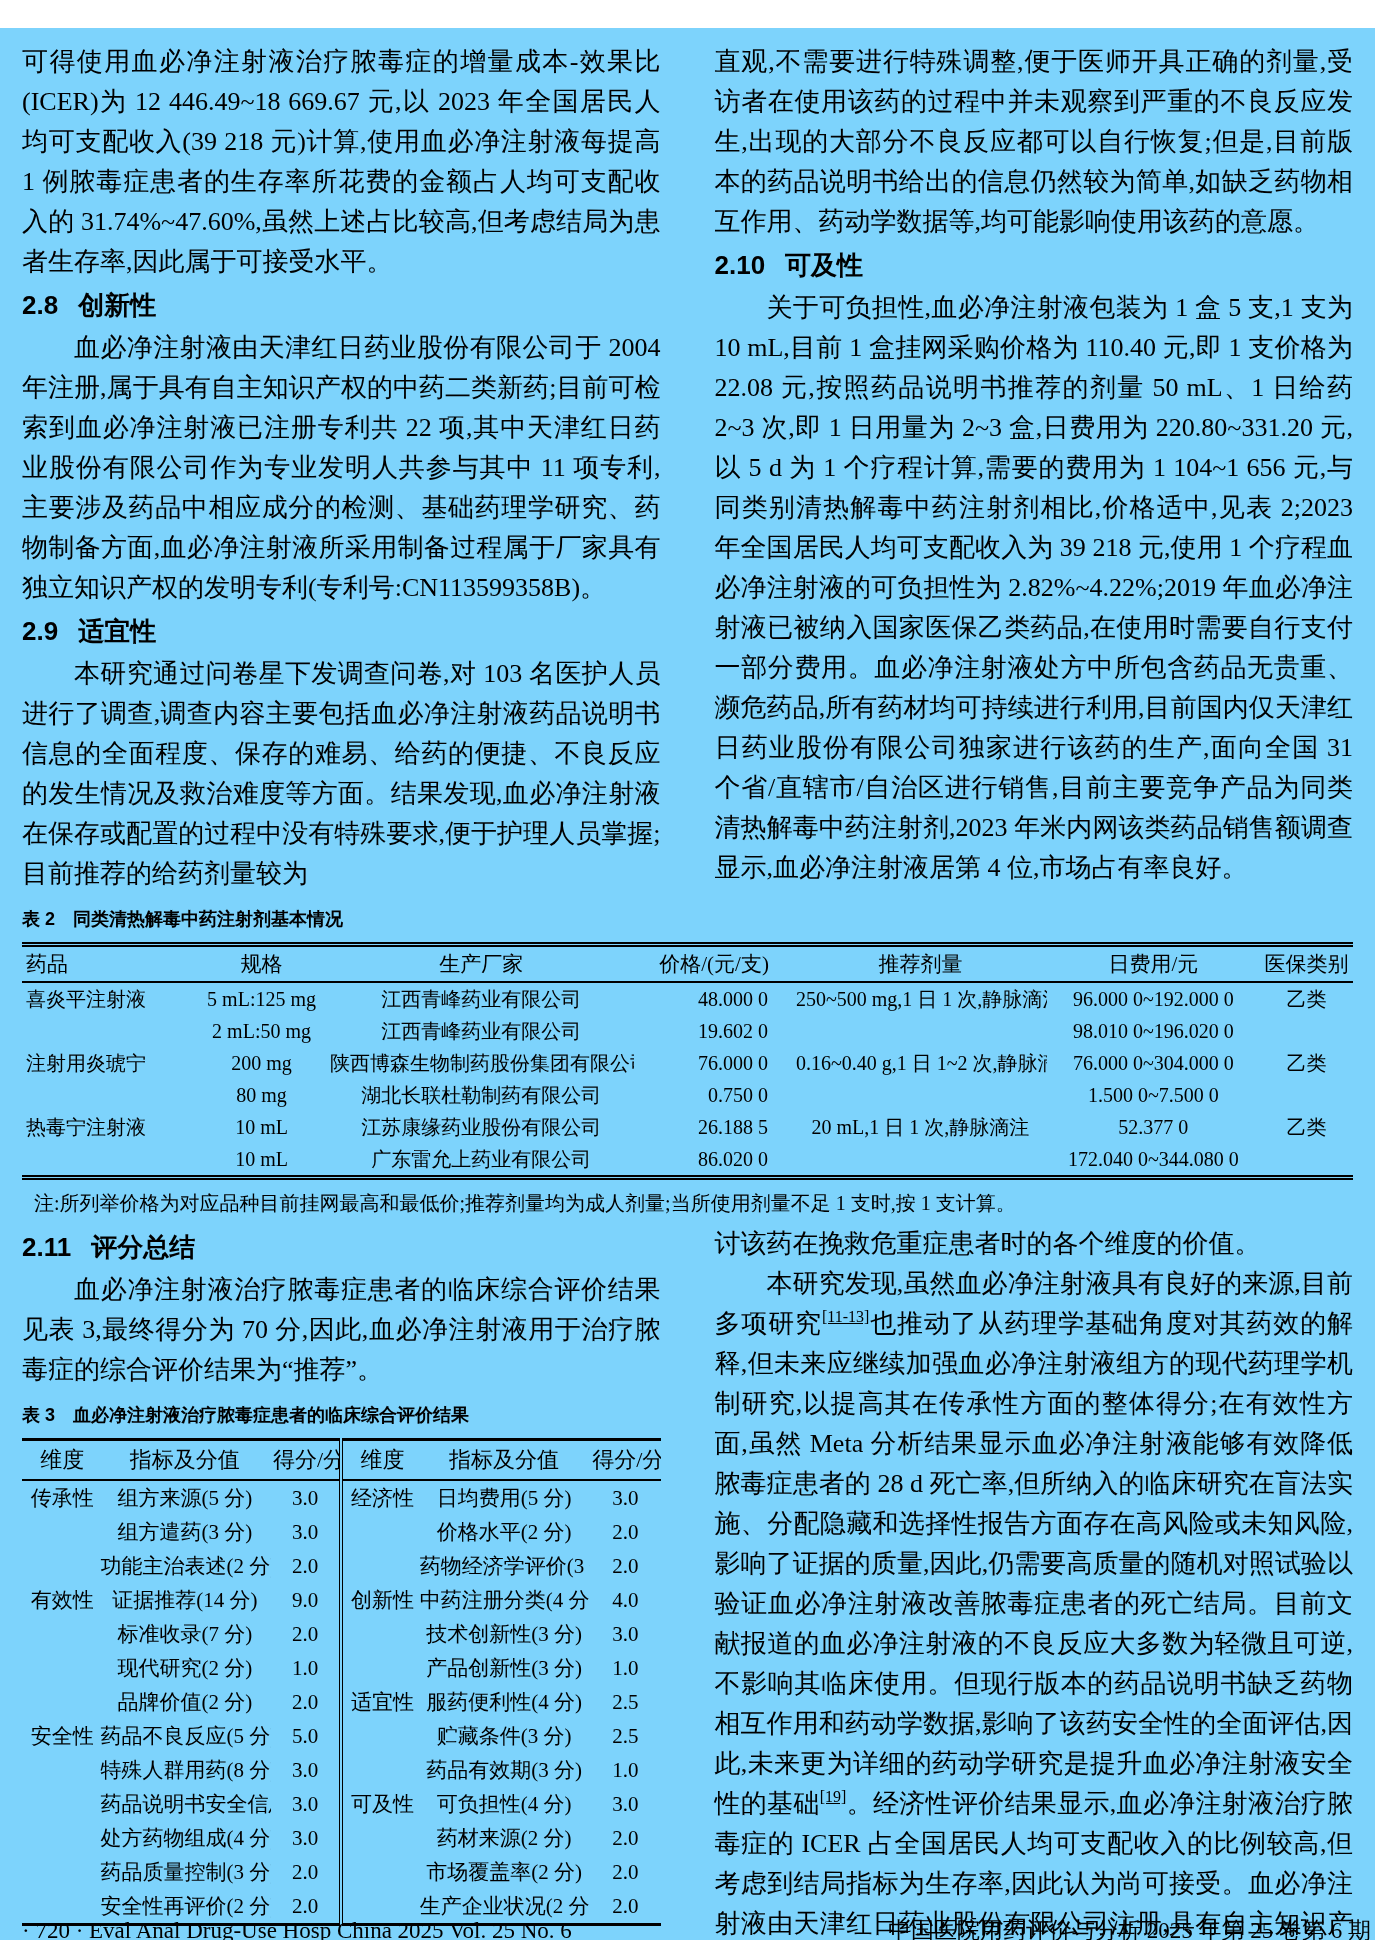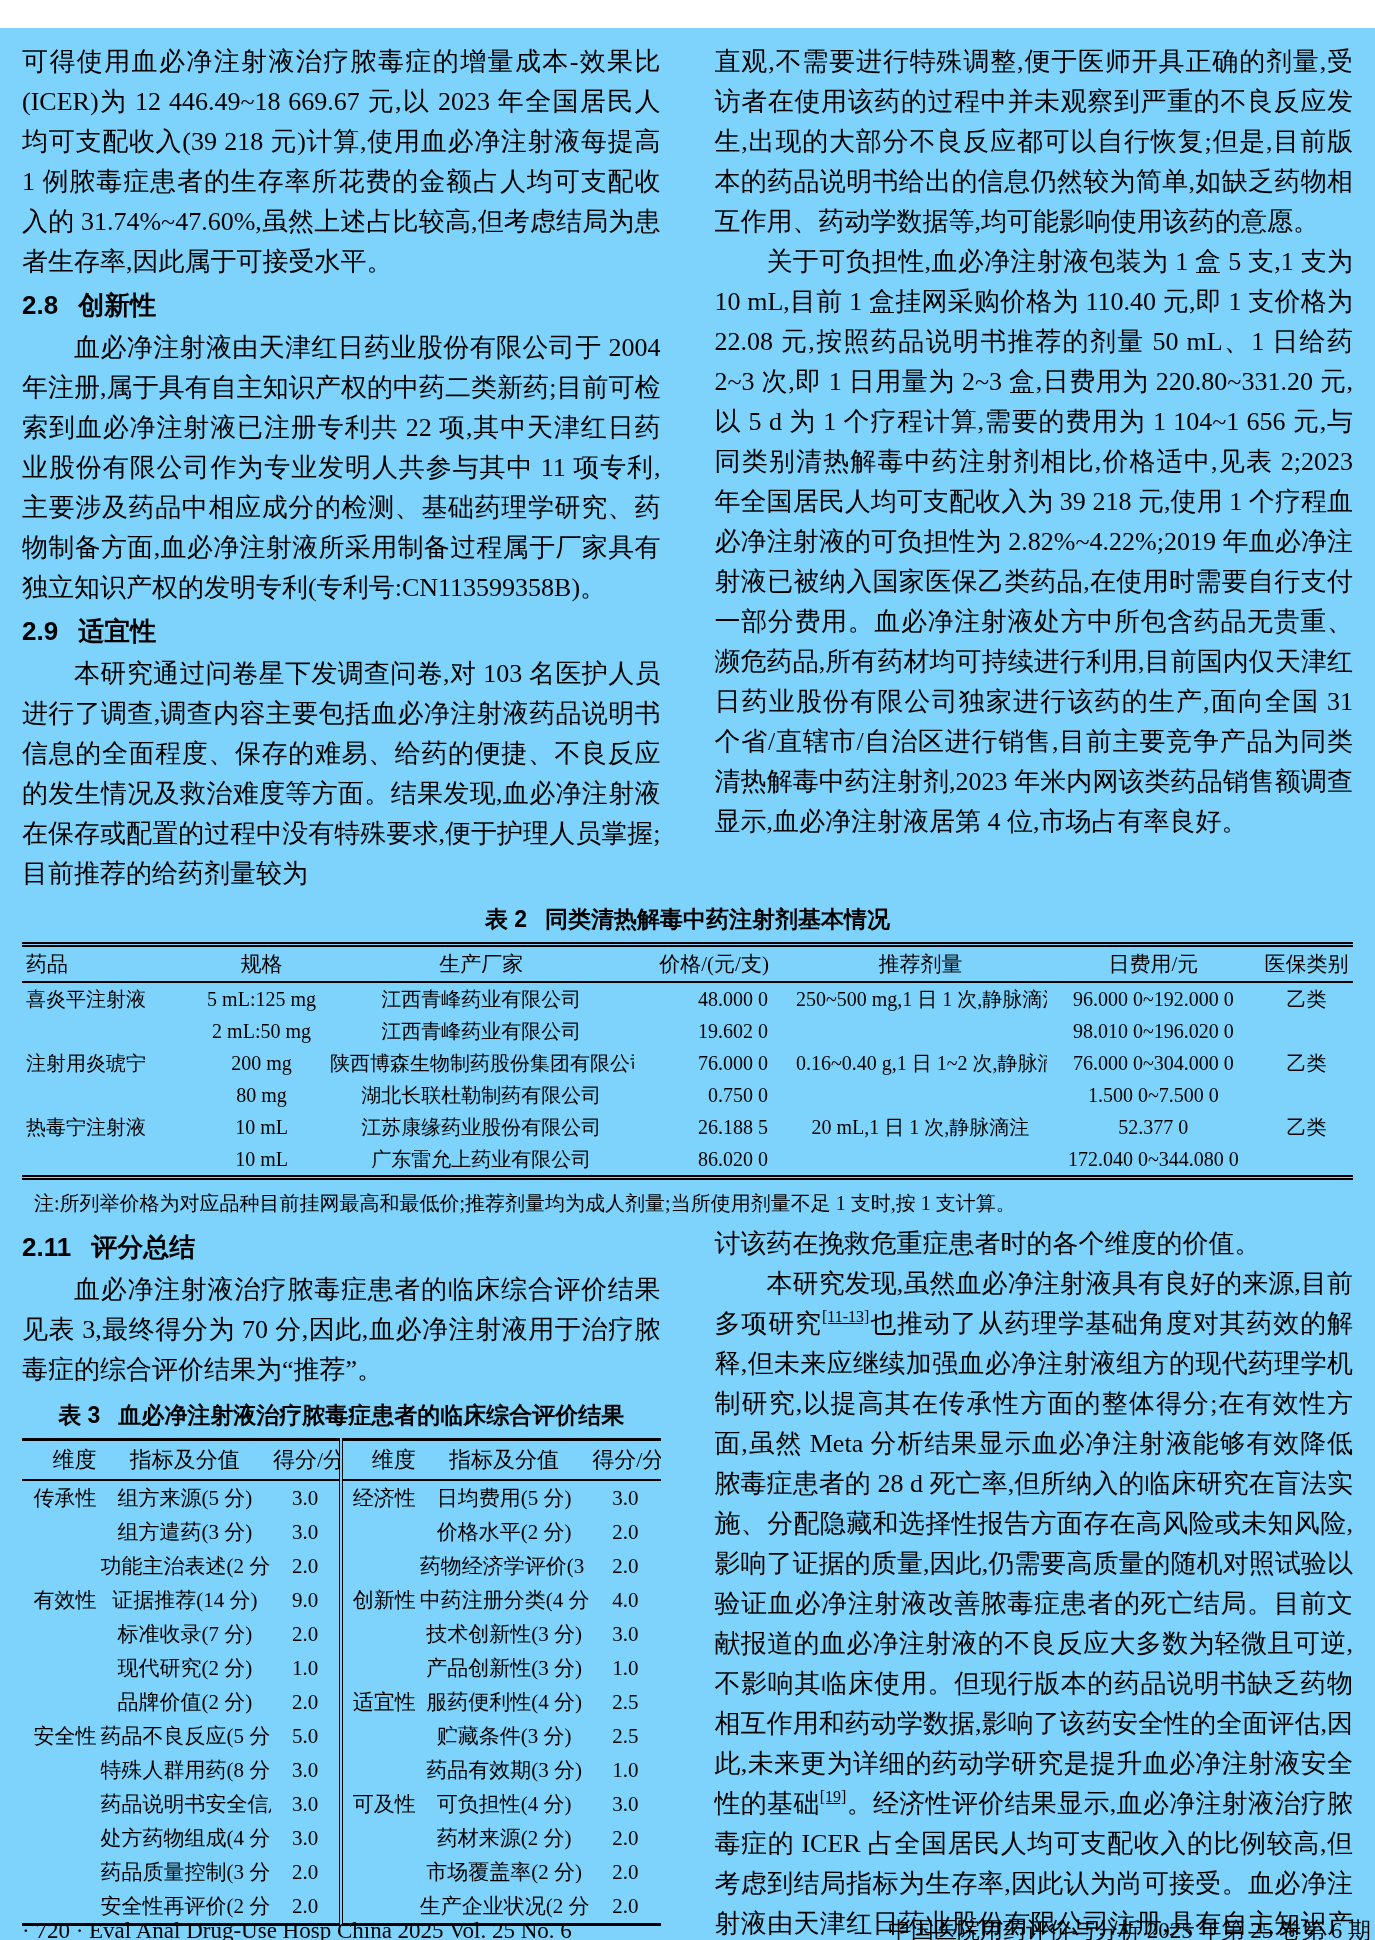--- a/index.html
+++ b/index.html
@@ -30,24 +30,23 @@
     font-family:"Liberation Sans","DejaVu Sans",sans-serif;
     font-weight:bold;
     font-size:26px; line-height:44px;
     margin:1px 0;
   }
   h3.sec .num { margin-right:20px; }
 
   sup.ref { font-size:16px; line-height:0;text-decoration:underline; }
 
   .tbl-title {
-    text-align:center;
     font-family:"Liberation Sans","DejaVu Sans",sans-serif;
     font-weight:bold;
-    font-size:23px; line-height:34px;
+    font-size:18px; line-height:34px;
     margin:8px 0 6px 0;
   }
   .tbl-title .tnum { margin-right:18px; }
 
   table { width:100%; border-collapse:collapse; table-layout:fixed; }
   th, td { overflow:hidden; white-space:nowrap; }
 
   
   .t2 { border-top:5px double #000; border-bottom:5px double #000; font-size:20px; }
   .t2 th {
@@ -67,21 +66,21 @@
   .note { font-size:20px; line-height:30px; margin:8px 0 6px 0; padding-left:12px; }
 
   
   .t3 { border-top:3px solid #000; border-bottom:3px solid #000; font-size:21px; }
   .t3 th {
     font-weight:normal; font-size:22px;
     border-bottom:2px solid #000;
     padding:4px 2px; text-align:center;
   }
   .t3 td { padding:4px 2px; text-align:center; line-height:26px; }
-  .t3 .c0, .t3 .c3 { width:12%; text-align:right; padding-left:6px; }
+  .t3 .c0, .t3 .c3 { width:12%; text-align:center; padding-left:6px; }
   .t3 .c1, .t3 .c4 { width:27%; }
   .t3 .c2, .t3 .c5 { width:11%; }
   .t3 .c3 { border-left:4px double #000; }
   .t3-wrap { margin-bottom:10px; }
 
   .footer {
     position:absolute; left:22px; right:4px; bottom:22px;
     display:flex; justify-content:space-between;
     font-size:23px; line-height:30px;
   }
@@ -95,20 +94,21 @@
   <div class="cols">
     <div class="col">
       <p class="body">可得使用血必净注射液治疗脓毒症的增量成本-效果比(ICER)为 12 446.49~18 669.67 元,以 2023 年全国居民人均可支配收入(39 218 元)计算,使用血必净注射液每提高 1 例脓毒症患者的生存率所花费的金额占人均可支配收入的 31.74%~47.60%,虽然上述占比较高,但考虑结局为患者生存率,因此属于可接受水平。</p>
       <h3 class="sec"><span class="num">2.8</span><span>创新性</span></h3>
       <p class="body indent">血必净注射液由天津红日药业股份有限公司于 2004 年注册,属于具有自主知识产权的中药二类新药;目前可检索到血必净注射液已注册专利共 22 项,其中天津红日药业股份有限公司作为专业发明人共参与其中 11 项专利,主要涉及药品中相应成分的检测、基础药理学研究、药物制备方面,血必净注射液所采用制备过程属于厂家具有独立知识产权的发明专利(专利号:CN113599358B)。</p>
       <h3 class="sec"><span class="num">2.9</span><span>适宜性</span></h3>
       <p class="body indent">本研究通过问卷星下发调查问卷,对 103 名医护人员进行了调查,调查内容主要包括血必净注射液药品说明书信息的全面程度、保存的难易、给药的便捷、不良反应的发生情况及救治难度等方面。结果发现,血必净注射液在保存或配置的过程中没有特殊要求,便于护理人员掌握;目前推荐的给药剂量较为</p>
     </div>
     <div class="col">
       <p class="body">直观,不需要进行特殊调整,便于医师开具正确的剂量,受访者在使用该药的过程中并未观察到严重的不良反应发生,出现的大部分不良反应都可以自行恢复;但是,目前版本的药品说明书给出的信息仍然较为简单,如缺乏药物相互作用、药动学数据等,均可能影响使用该药的意愿。</p>
+      <h3 class="sec"><span class="num">2.10</span><span>可及性</span></h3>
       <p class="body indent">关于可负担性,血必净注射液包装为 1 盒 5 支,1 支为 10 mL,目前 1 盒挂网采购价格为 110.40 元,即 1 支价格为 22.08 元,按照药品说明书推荐的剂量 50 mL、1 日给药 2~3 次,即 1 日用量为 2~3 盒,日费用为 220.80~331.20 元,以 5 d 为 1 个疗程计算,需要的费用为 1 104~1 656 元,与同类别清热解毒中药注射剂相比,价格适中,见表 2;2023 年全国居民人均可支配收入为 39 218 元,使用 1 个疗程血必净注射液的可负担性为 2.82%~4.22%;2019 年血必净注射液已被纳入国家医保乙类药品,在使用时需要自行支付一部分费用。血必净注射液处方中所包含药品无贵重、濒危药品,所有药材均可持续进行利用,目前国内仅天津红日药业股份有限公司独家进行该药的生产,面向全国 31 个省/直辖市/自治区进行销售,目前主要竞争产品为同类清热解毒中药注射剂,2023 年米内网该类药品销售额调查显示,血必净注射液居第 4 位,市场占有率良好。</p>
     </div>
   </div>
 
   <div class="table2-block">
     <div class="tbl-title"><span class="tnum">表 2</span><span>同类清热解毒中药注射剂基本情况</span></div>
     <table class="t2">
       <thead>
           <tr>
             <th class="c0">药品</th>

